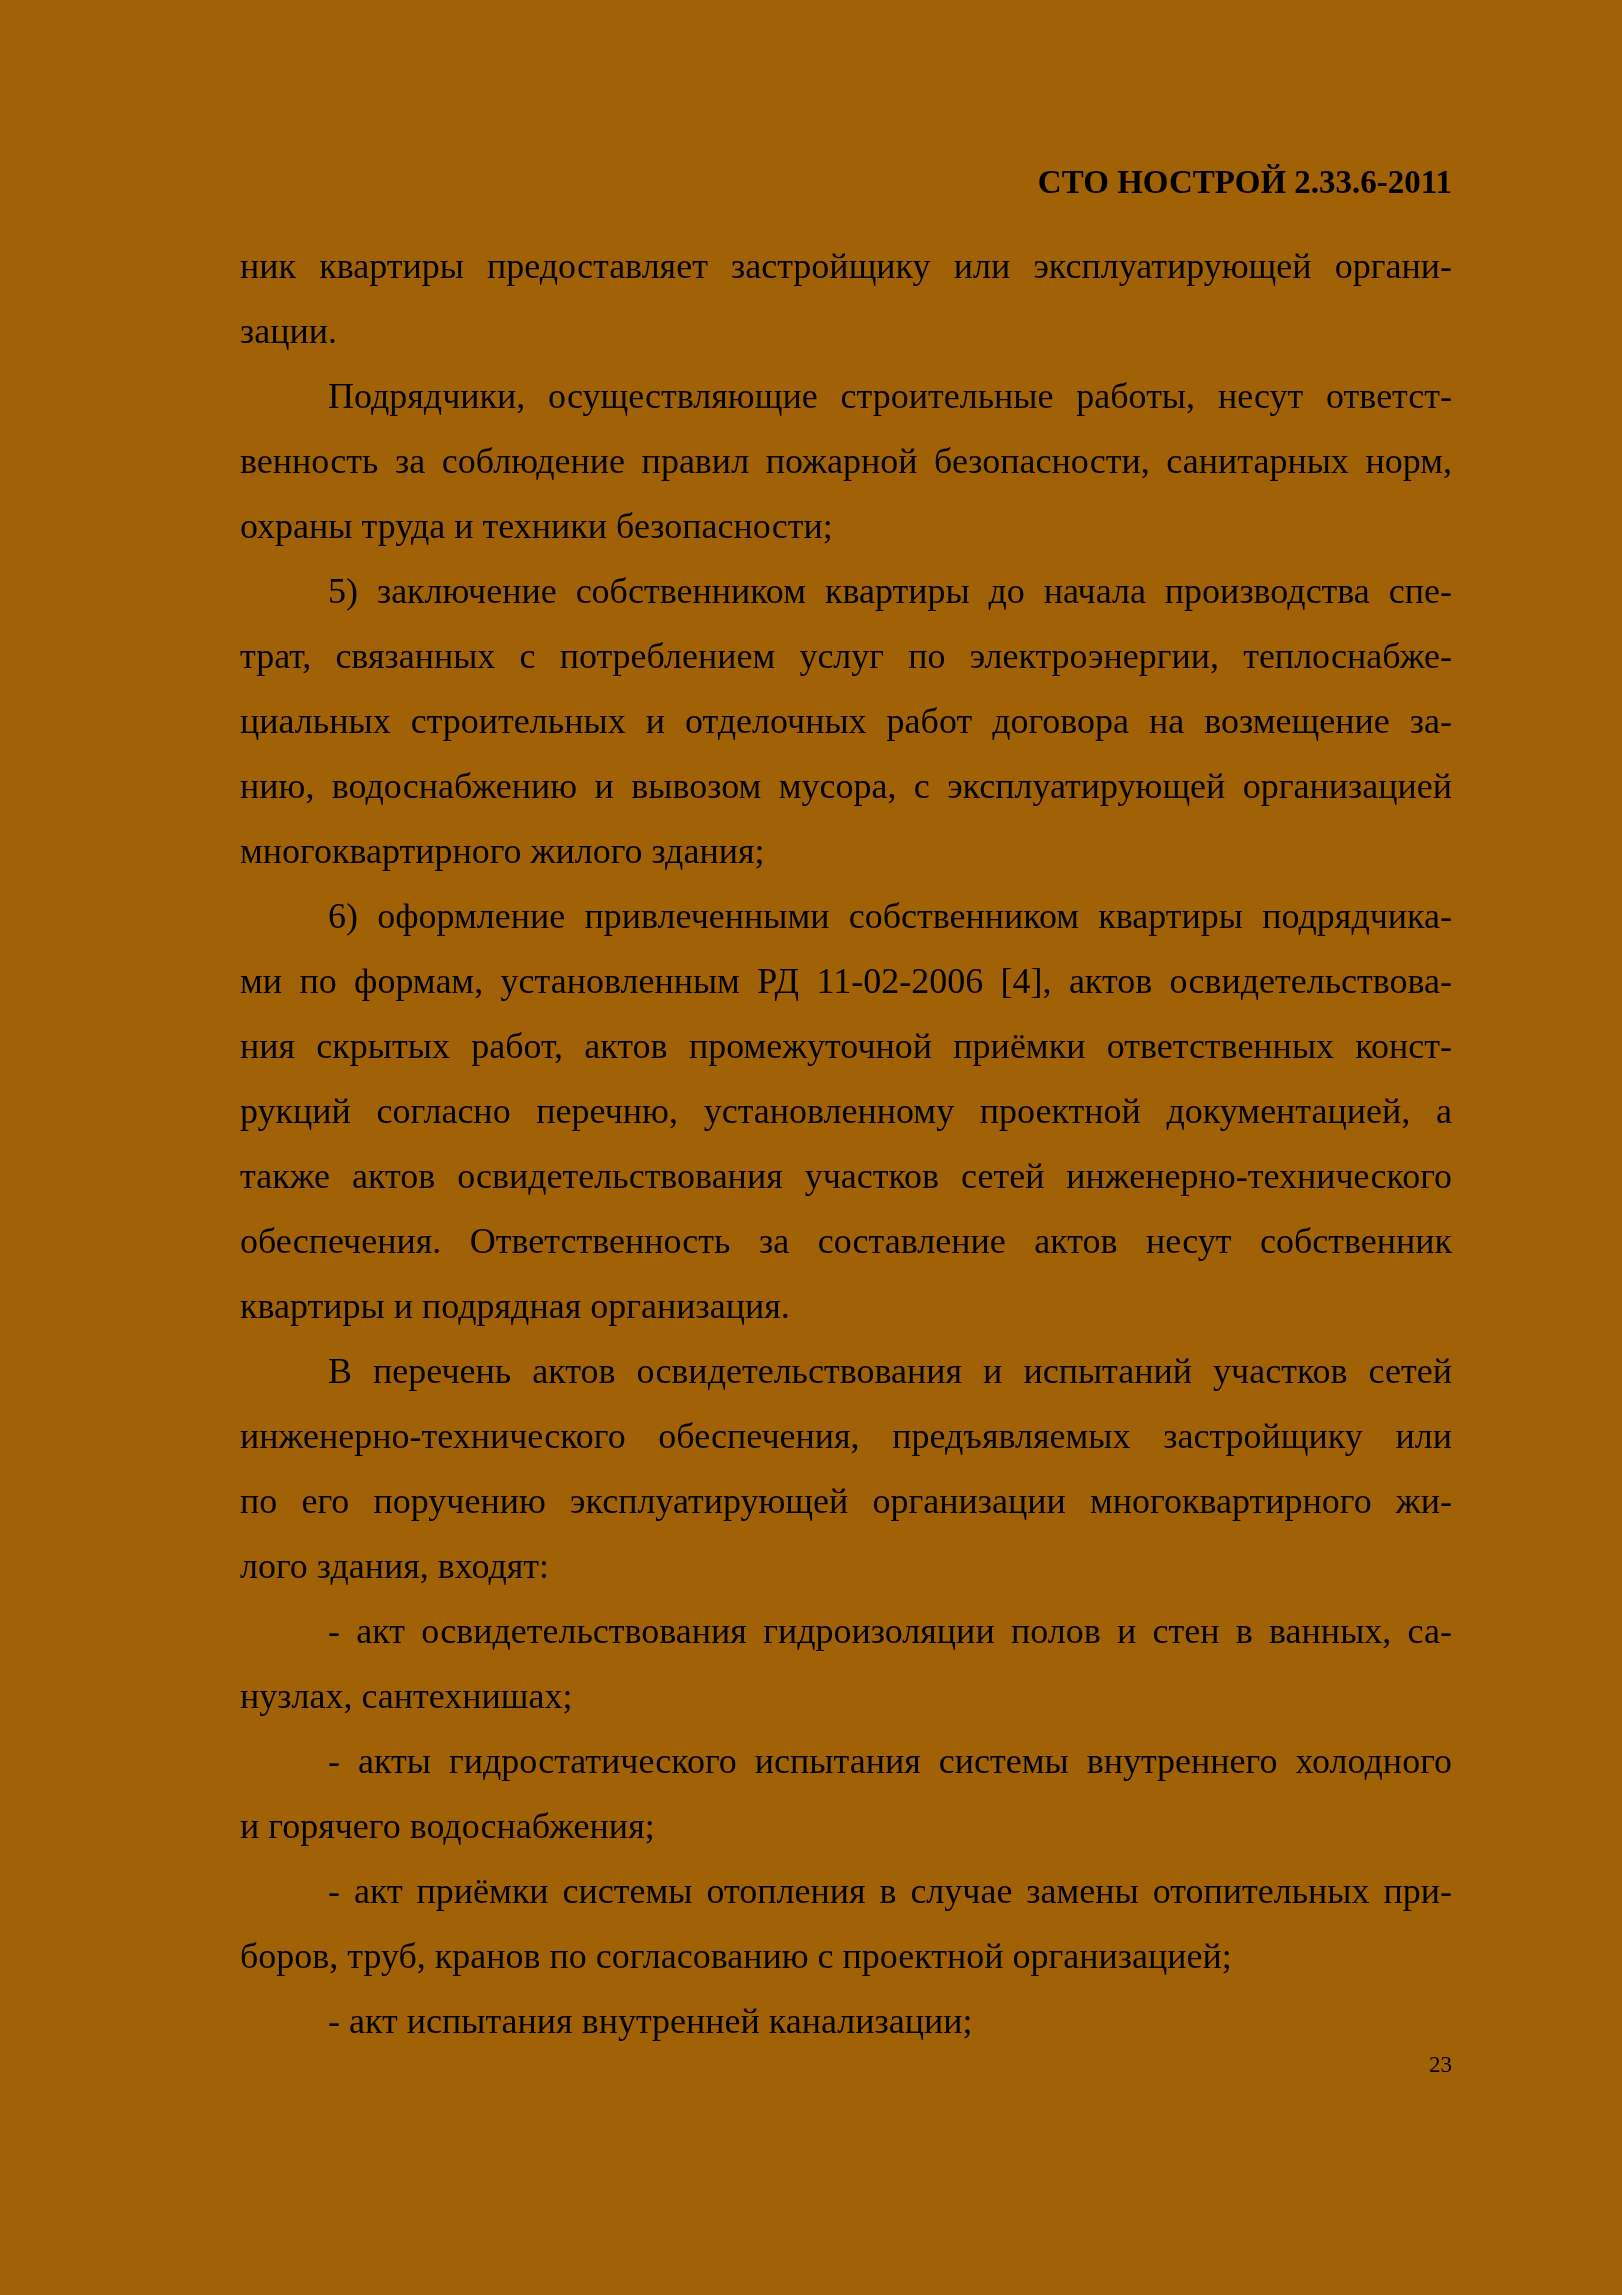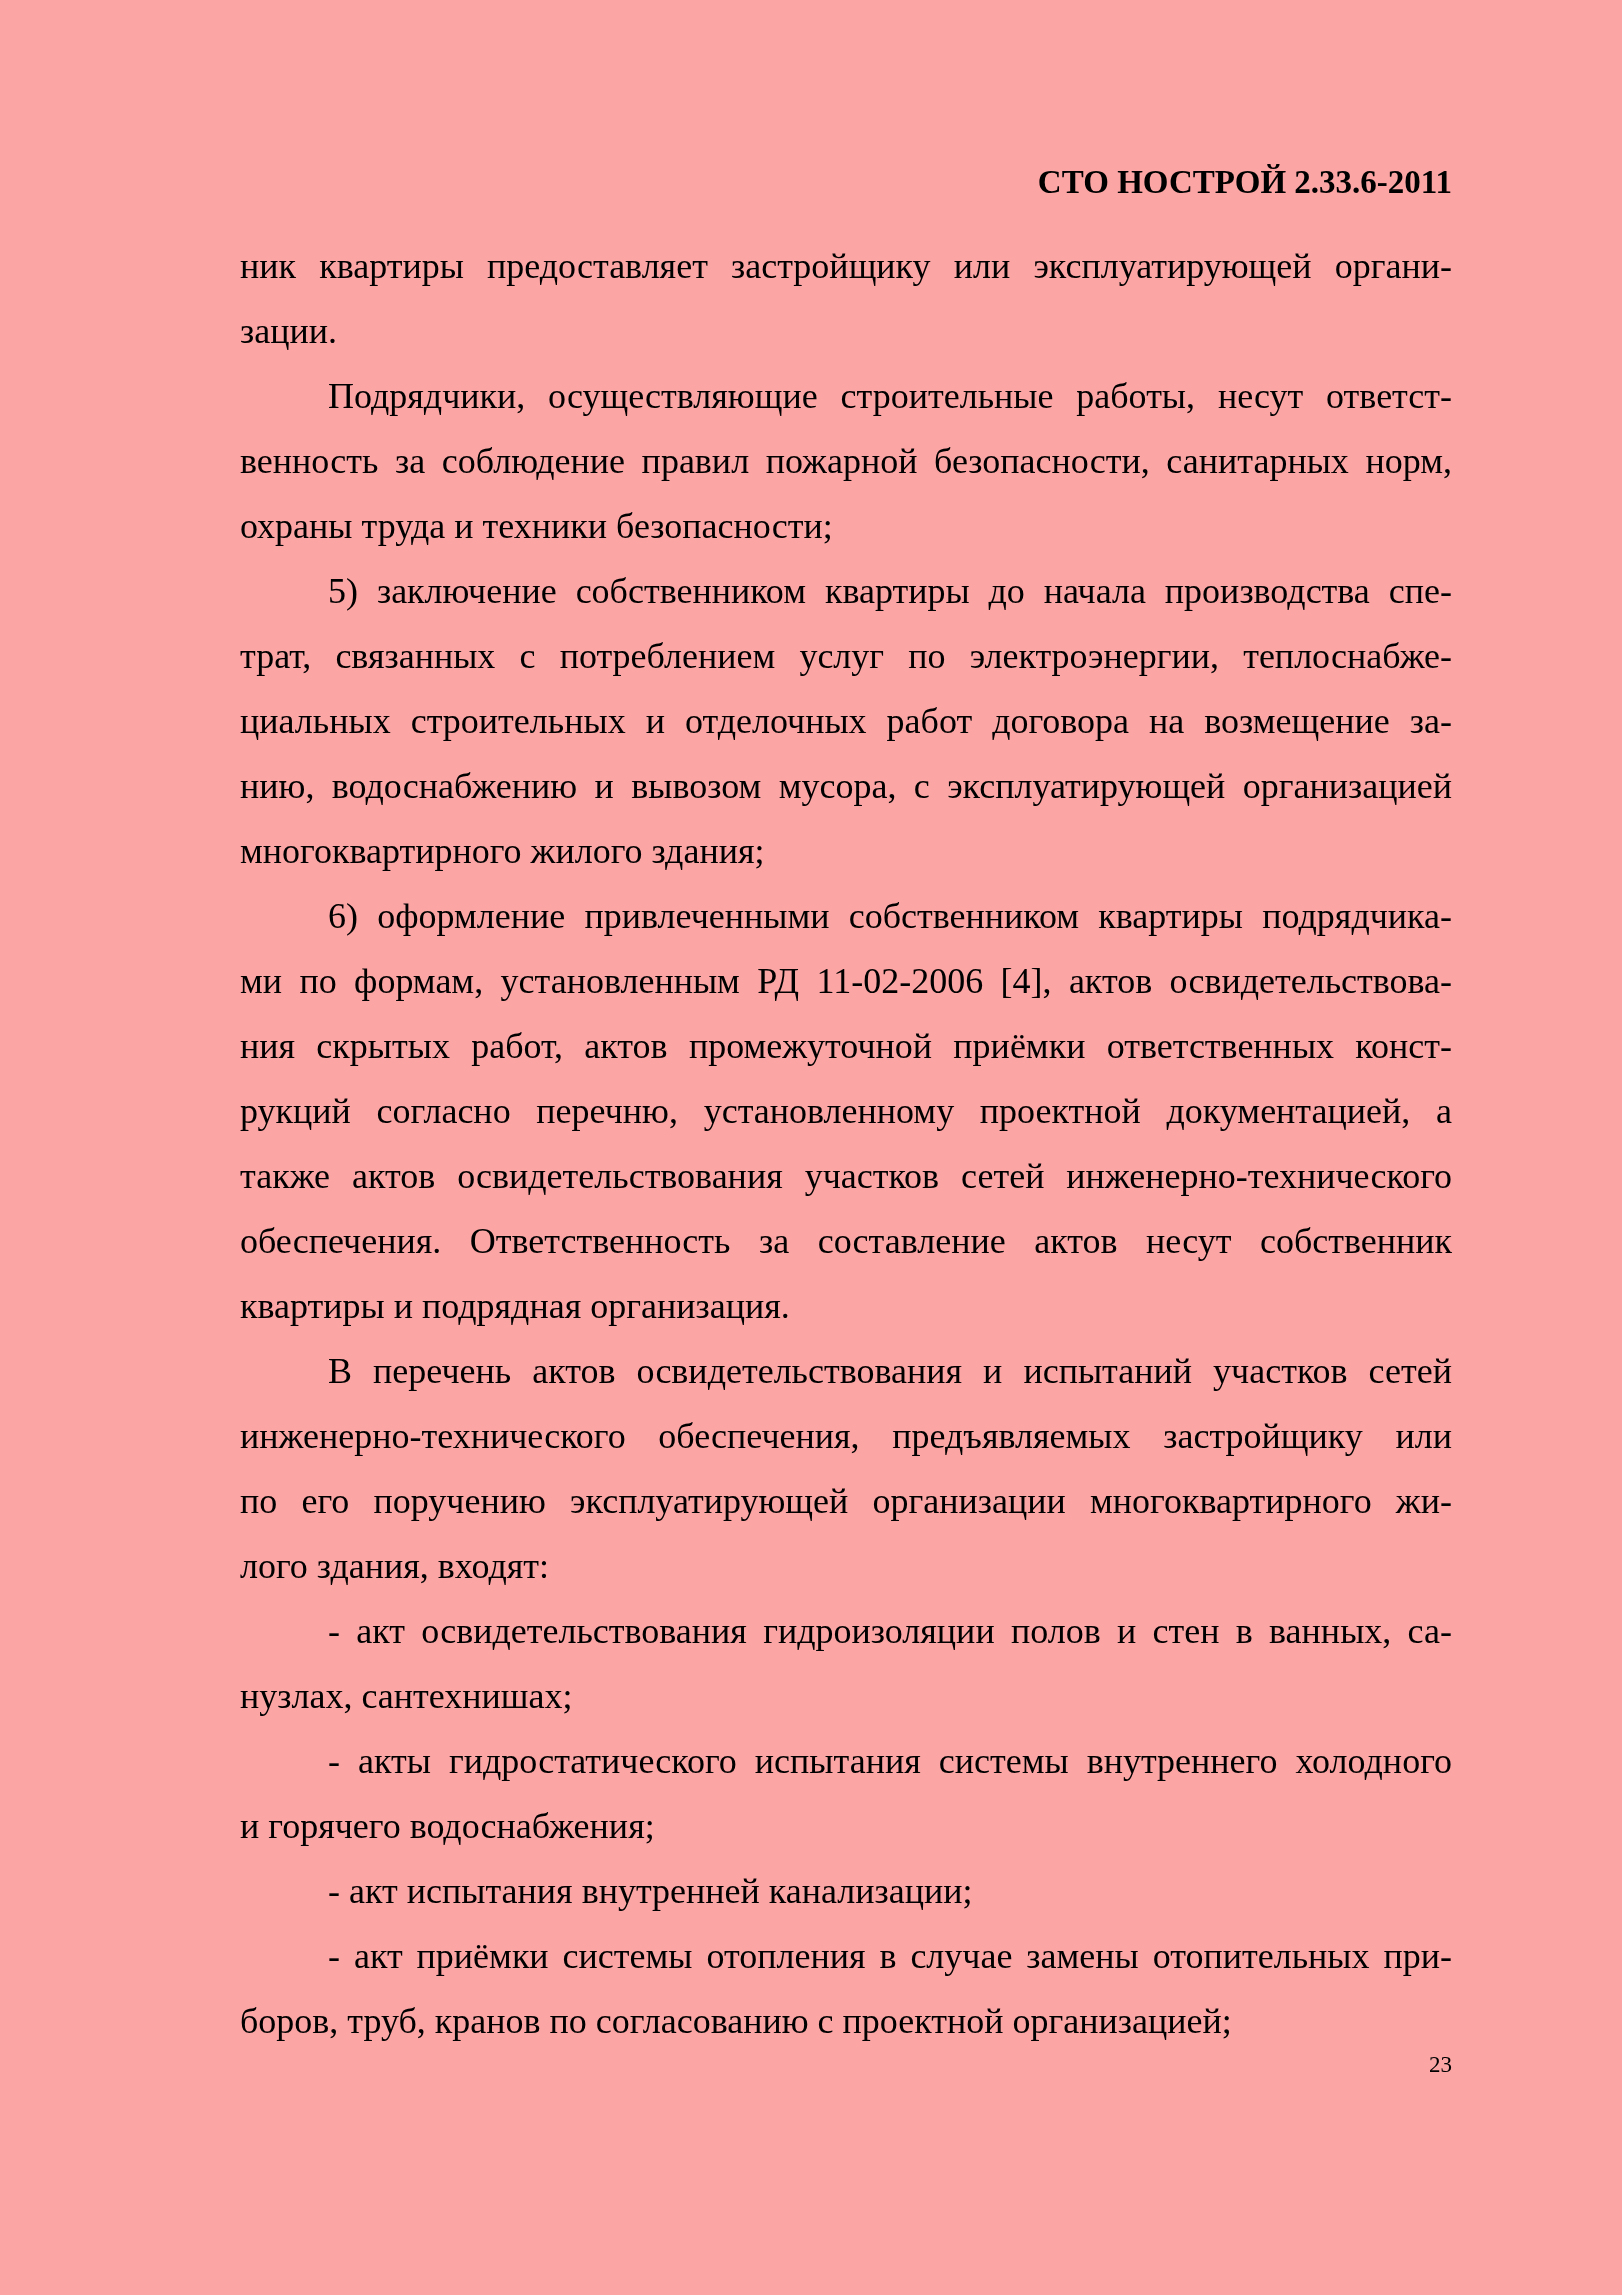--- a/index.html
+++ b/index.html
@@ -4,21 +4,21 @@
 <style>
   html, body {
     margin: 0;
     padding: 0;
     background: #ffffff;
   }
   .page {
     position: relative;
     width: 1623px;
     height: 2295px;
-    background: #fca5a5;
+    background: #a16207;
     color: #000000;
     font-family: "Liberation Serif", serif;
     overflow: hidden;
   }
   .doc-header {
     padding: 165px 171px 0 196px;
     text-align: right;
     font-weight: bold;
     font-size: 33px;
     line-height: 35px;
@@ -93,25 +93,25 @@
       </div>
       <div class="para indent">
         <div class="line first">- акт освидетельствования гидроизоляции полов и стен в ванных, са-</div>
         <div class="line last">нузлах, сантехнишах;</div>
       </div>
       <div class="para indent">
         <div class="line first">- акты гидростатического испытания системы внутреннего холодного</div>
         <div class="line last">и горячего водоснабжения;</div>
       </div>
       <div class="para indent">
-        <div class="line first last">- акт испытания внутренней канализации;</div>
+        <div class="line first">- акт приёмки системы отопления в случае замены отопительных при-</div>
+        <div class="line last">боров, труб, кранов по согласованию с проектной организацией;</div>
       </div>
       <div class="para indent">
-        <div class="line first">- акт приёмки системы отопления в случае замены отопительных при-</div>
-        <div class="line last">боров, труб, кранов по согласованию с проектной организацией;</div>
+        <div class="line first last">- акт испытания внутренней канализации;</div>
       </div>
     </main>
 
   <footer class="doc-footer">
     <span class="page-num">23</span>
   </footer>
 </div>
 
 
 </body></html>

